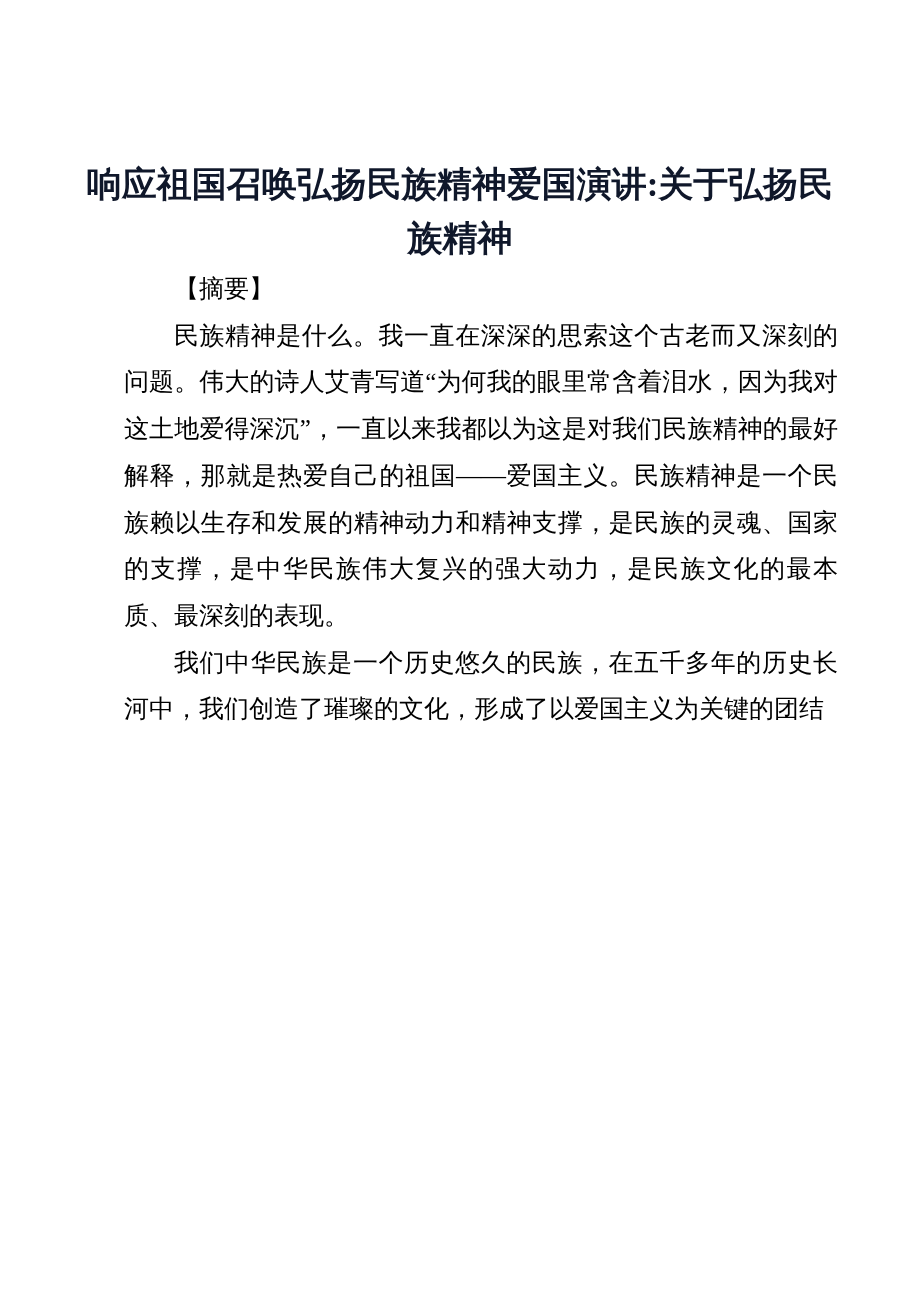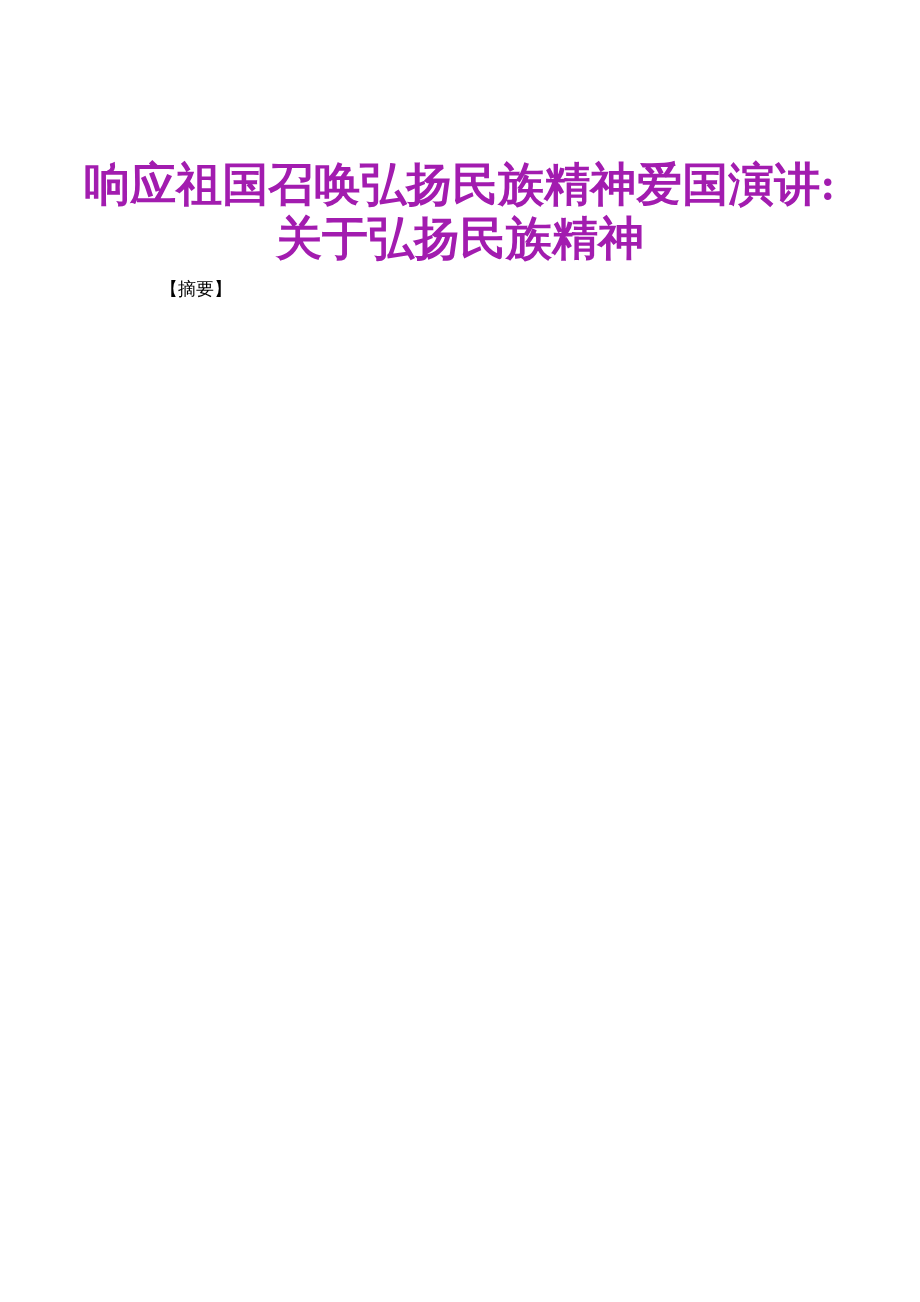--- a/index.html
+++ b/index.html
@@ -16,43 +16,45 @@
     position: relative;
   }
   .page {
     width: 920px;
     height: 1302px;
     background: #ffffff;
   }
   .doc-title {
     width: 760px;
     margin: 158px auto 0 auto;
-    font-size: 46px;
+    font-size: 35px;
     font-weight: bold;
     line-height: 54px;
     text-align: center;
-    color: #a21caf;
+    color: #0f172a;
     letter-spacing: 0px;
   }
   .doc-body {
     width: 714px;
     margin: 0 0 0 124px;
-    font-size: 18px;
+    font-size: 25px;
     line-height: 46.7px;
     text-align: justify;
     color: #000000;
   }
   .para {
     margin: 0;
     padding: 0;
     text-indent: 2em;
     word-break: break-all;
   }
 </style>
 </head>
 <body>
 
 <div class="page">
   <h1 class="doc-title">响应祖国召唤弘扬民族精神爱国演讲:关于弘扬民族精神</h1>
   <div class="doc-body">
     <p class="para">【摘要】</p>
+    <p class="para">民族精神是什么。我一直在深深的思索这个古老而又深刻的问题。伟大的诗人艾青写道“为何我的眼里常含着泪水，因为我对这土地爱得深沉”，一直以来我都以为这是对我们民族精神的最好解释，那就是热爱自己的祖国——爱国主义。民族精神是一个民族赖以生存和发展的精神动力和精神支撑，是民族的灵魂、国家的支撑，是中华民族伟大复兴的强大动力，是民族文化的最本质、最深刻的表现。</p>
+    <p class="para">我们中华民族是一个历史悠久的民族，在五千多年的历史长河中，我们创造了璀璨的文化，形成了以爱国主义为关键的团结</p>
   </div>
 </div>
 
 </body></html>

